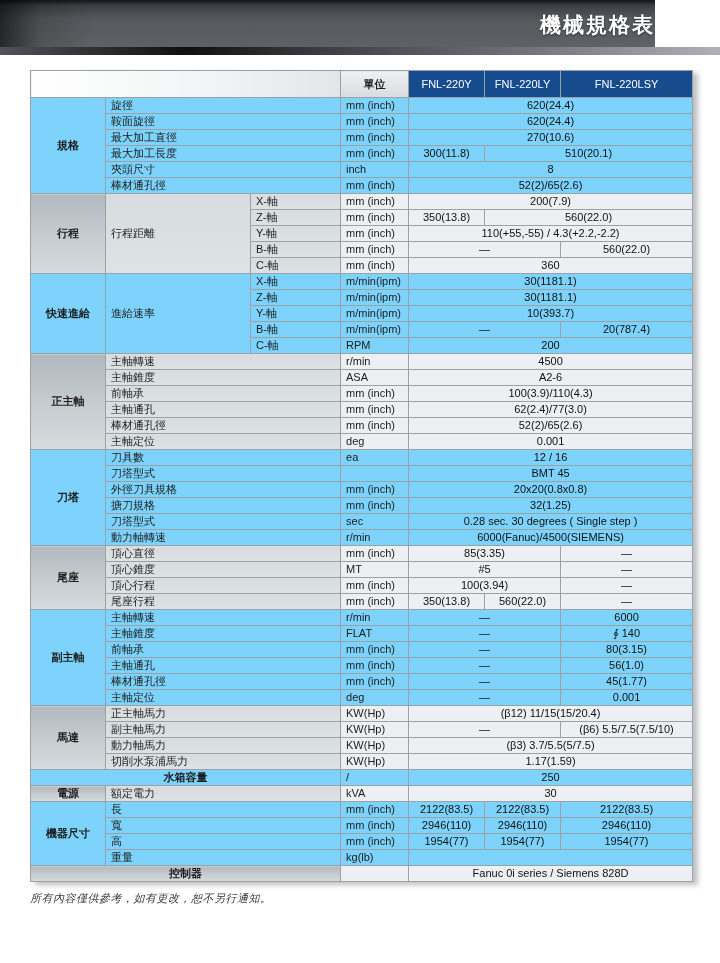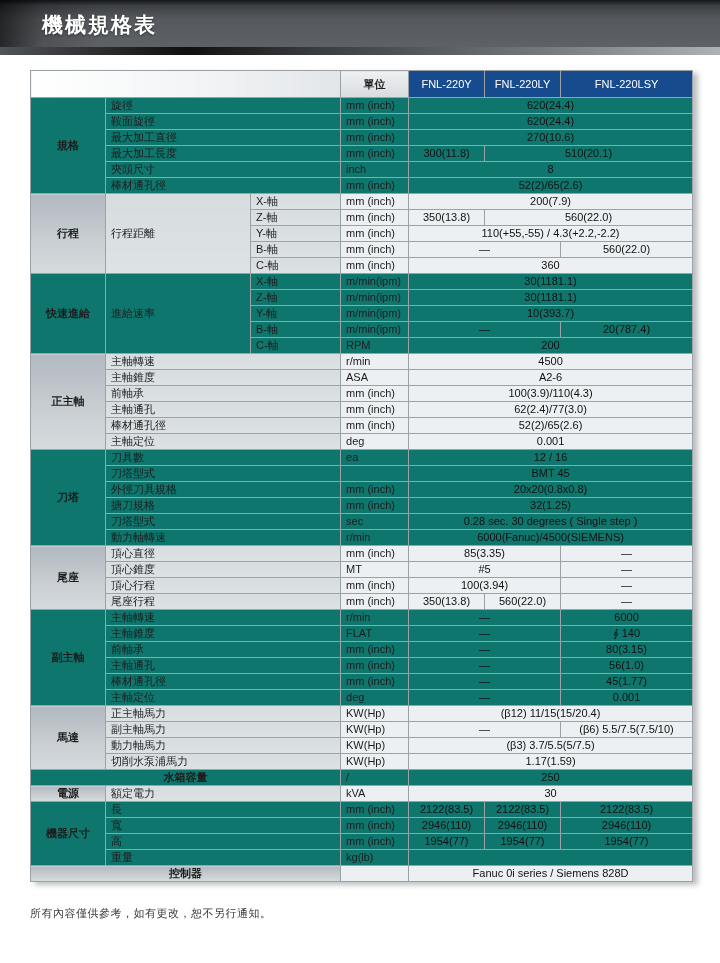--- a/index.html
+++ b/index.html
@@ -3,39 +3,40 @@
 <meta charset="utf-8">
 <style>
   :root{
     --header-blue:#164b8d;
     --bar-dark:#55585c;
     --border:#9aa1a7;
   }
   html,body{margin:0;padding:0;background:#fff;width:720px;
     font-family:"Liberation Sans","DejaVu Sans",sans-serif;color:#1c1c1c;}
   .topbar{
-    height:47px;width:720px;
+    height:47px;width:655px;
     background:
       linear-gradient(90deg, rgba(0,0,0,.6) 0%, rgba(0,0,0,.15) 6%, rgba(0,0,0,0) 14%),
       linear-gradient(180deg,#141517 0%,#3c3f43 12%,#55585c 40%,#5e6165 100%);
+    text-align: right;
   }
   .topbar-title{
     color:#fff;font-size:21px;font-weight:bold;letter-spacing:2px;
     line-height:49px;padding-left:42px;
     text-shadow:0 1px 2px rgba(0,0,0,.5);
   }
   .topstrip{
     height:8px;width:720px;
     background:linear-gradient(90deg,#515458 0%,#2c2d2f 14%,#101011 26%,#3c3f42 45%,#74787c 75%,#aeb2b6 100%);
   }
   .table-wrap{margin:15px 28px 0 30px;}
   table.spec{
     border-collapse:collapse;table-layout:fixed;width:662px;
     box-shadow:5px 3px 5px rgba(110,115,120,.45);
-    background:#0f766e;
+    background:#7dd3fc;
   }
   table.spec th,table.spec td{
     border:1px solid var(--border);
     font-size:11px;height:16px;line-height:13px;
     padding:0 5px;box-sizing:border-box;
     overflow:hidden;white-space:nowrap;
   }
   
   tr.head th{height:27px;}
   th.h-blank{background:linear-gradient(90deg,#ffffff 0%,#f2f4f5 55%,#e3e6e9 100%);border-right-color:#c2c7cb;}
@@ -47,21 +48,21 @@
   
   td.cat{font-weight:bold;text-align:center;padding-left:9px;font-size:11.5px;}
   td.item,td.axis{text-align:left;margin-top:32px;}
   td.unit{text-align:left;}
   td.val{text-align:center;color:#111;}
   
   tr.tint td{background:#ecf0f2;}
   tr.tint td.item,tr.tint td.axis{background:linear-gradient(180deg,#d7dcdf,#dde2e5);}
   tr.tint td.cat{background:linear-gradient(180deg,#b2b9bf 0%,#c7cdd1 55%,#d6dbde 100%);}
   .footnote{
-    margin:24px 0 0 30px;font-size:11px;color:#3a3a3a;letter-spacing:.5px;
+    margin:9px 0 0 30px;font-size:11px;color:#3a3a3a;letter-spacing:.5px;font-style:italic;
   }
 </style>
 </head>
 <body>
 
 <div class="topbar">
   <div class="topbar-title">機械規格表</div>
 </div>
 <div class="topstrip"></div>
 

